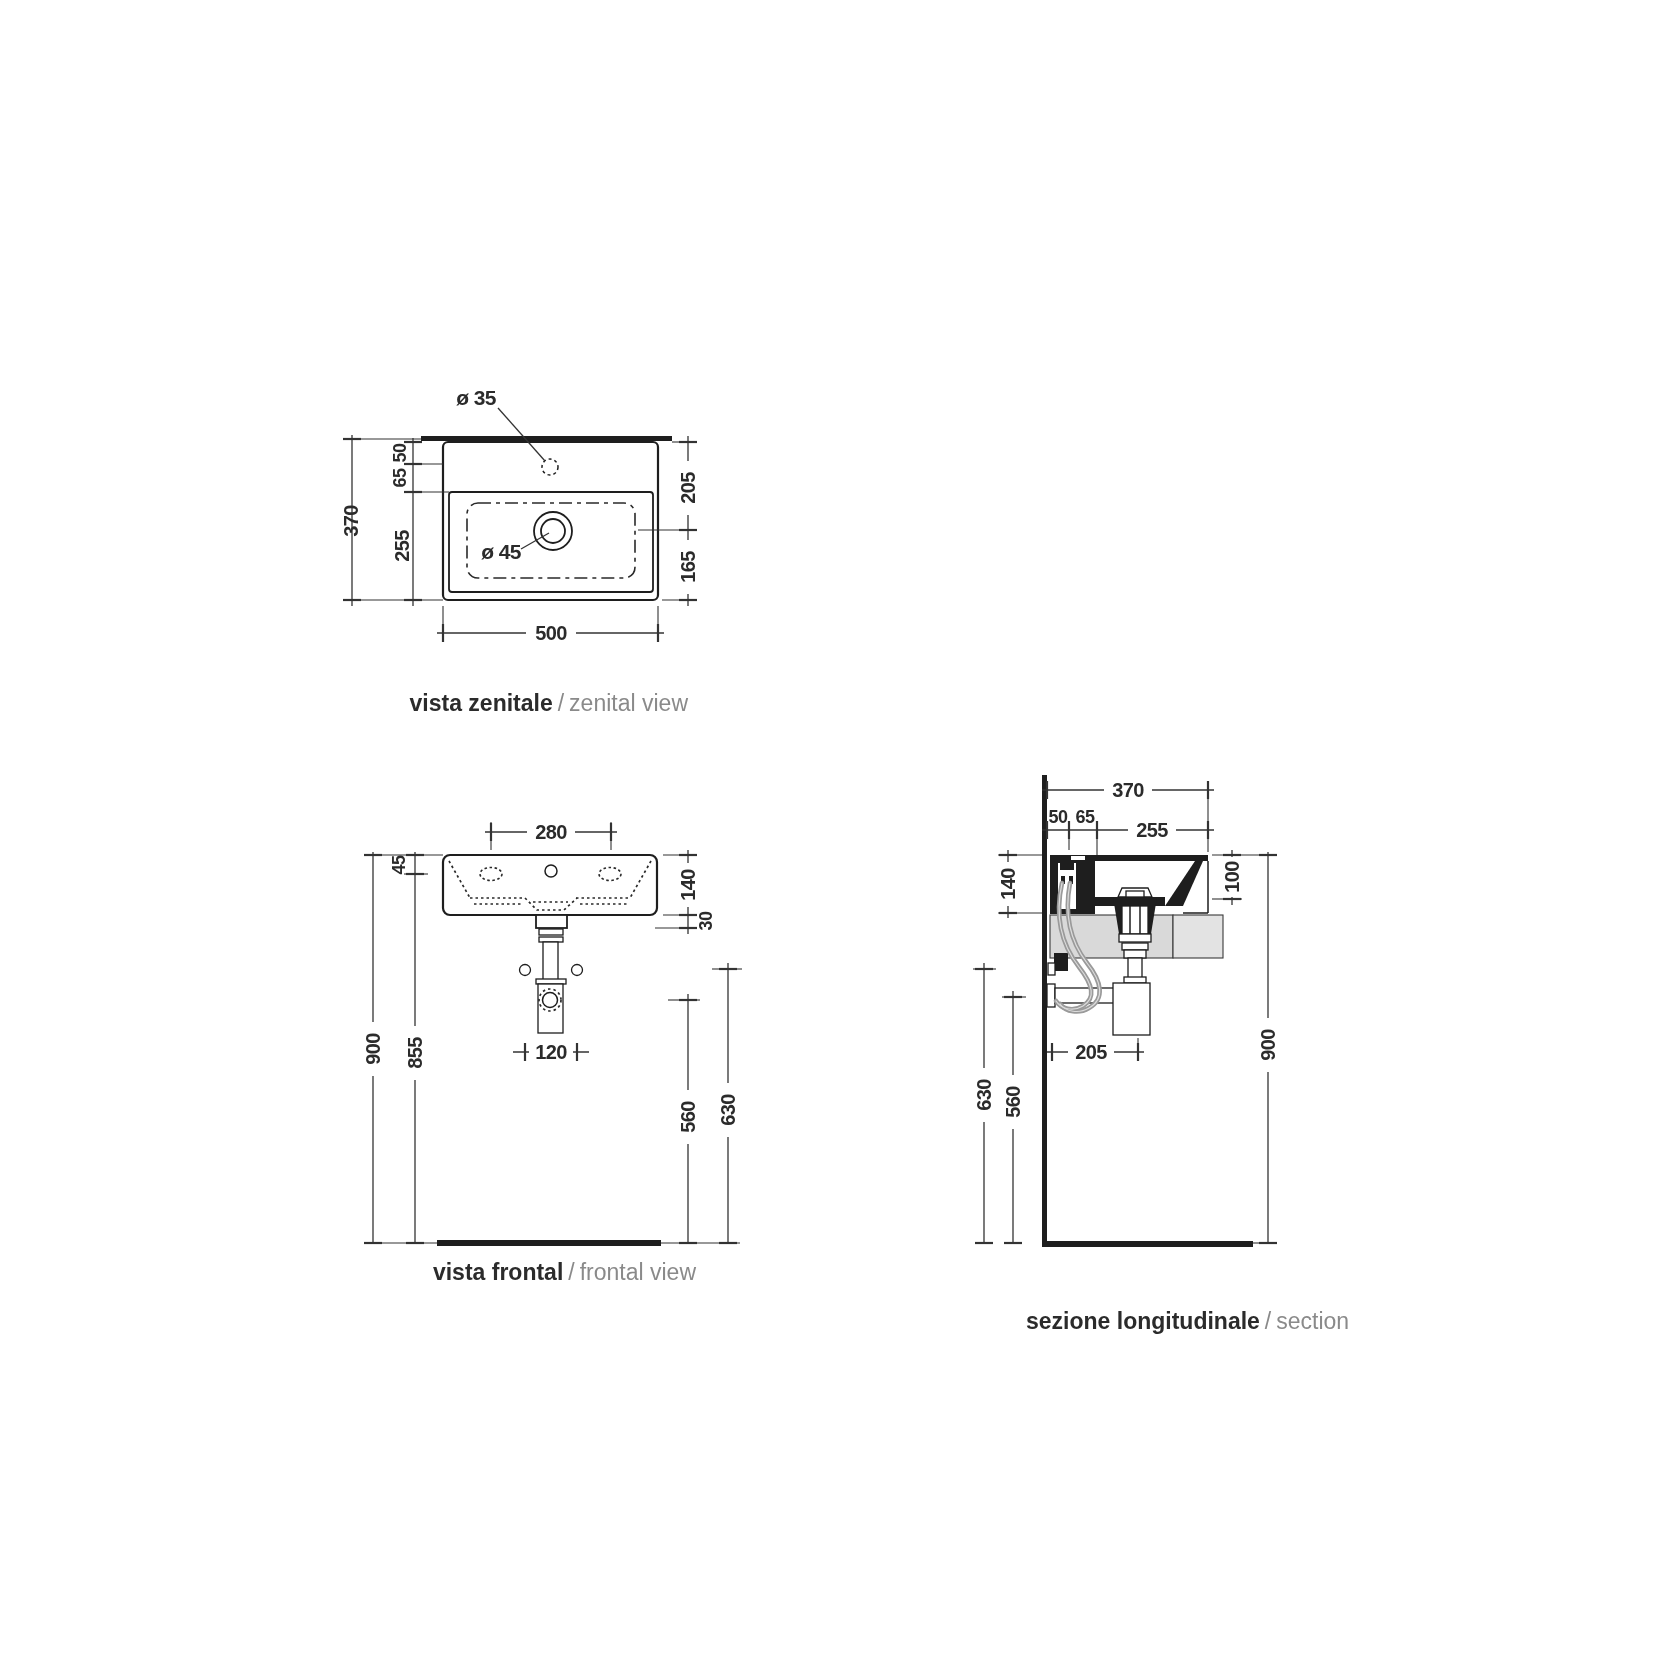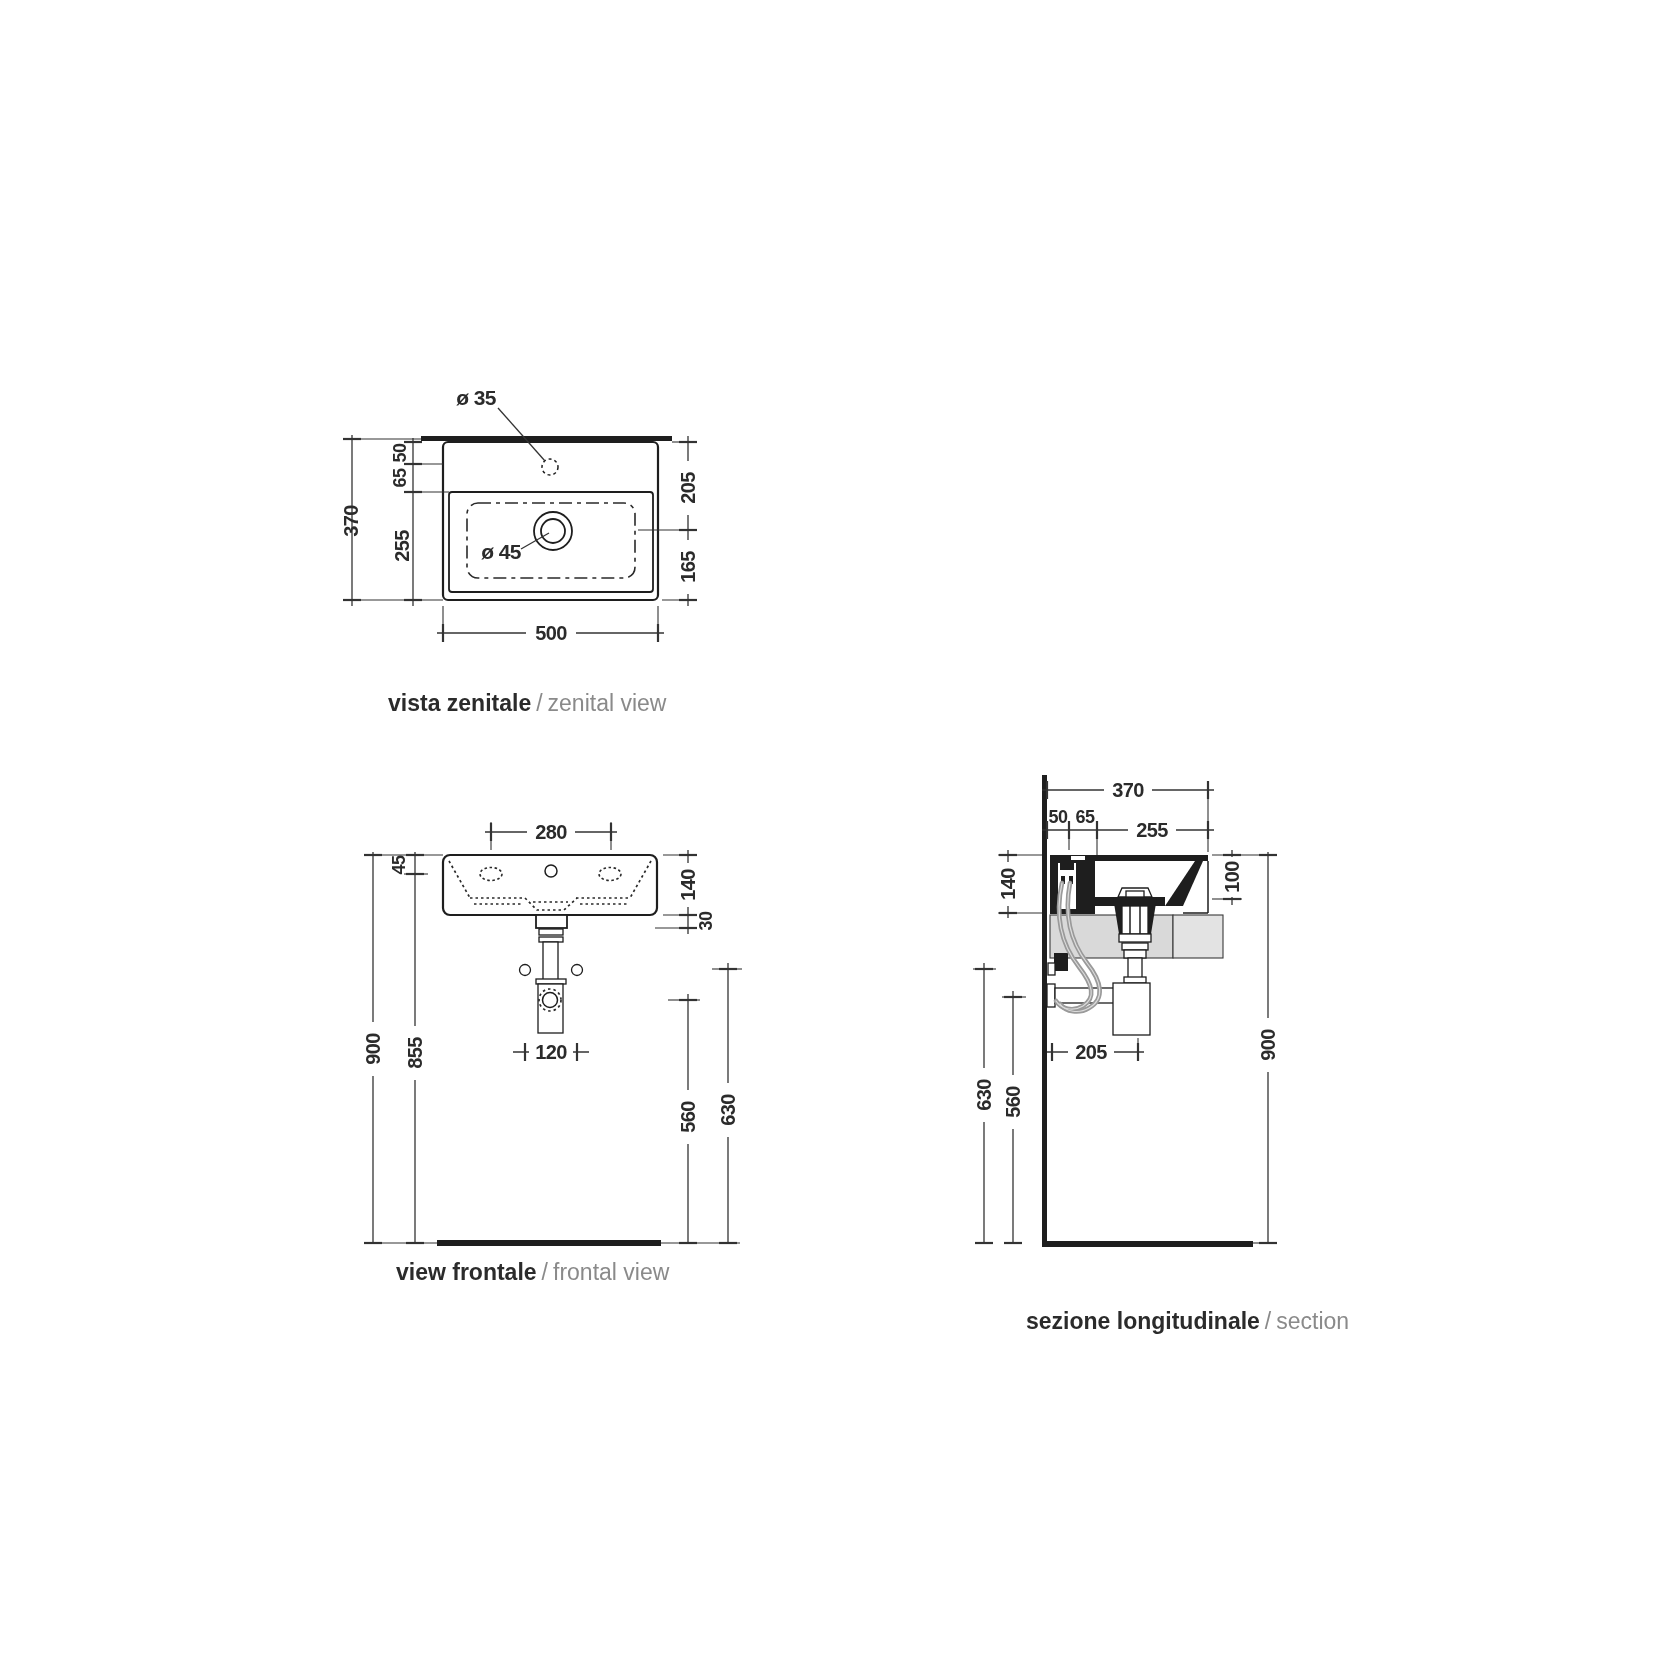--- a/index.html
+++ b/index.html
@@ -19,21 +19,21 @@
   .wht  {fill:#fff;stroke:var(--line,#1e1e1e);stroke-width:1.8}
   .whtt {fill:#fff;stroke:var(--line,#1e1e1e);stroke-width:1.3}
   .gray1{fill:var(--cab1,#d9d9d9);stroke:#3a3a3a;stroke-width:1.1}
   .gray2{fill:var(--cab2,#e3e3e3);stroke:#3a3a3a;stroke-width:1.1}
   .hose {stroke:var(--hose,#9a9a9a);stroke-width:4.6;fill:none;stroke-linecap:round}
   .hosehl{stroke:#dcdcdc;stroke-width:1.2;fill:none;stroke-linecap:round}
   .box  {fill:#fff}
   .num  {font-family:"Liberation Sans",sans-serif;font-weight:700;font-size:20px;fill:#2b2b2b;
          text-anchor:middle;dominant-baseline:central;letter-spacing:-0.6px}
   
-  .view-title{position:absolute;width:300px;text-align:left;font-size:23px;white-space:nowrap}
+  .view-title{position:absolute;width:300px;text-align:right;font-size:23px;white-space:nowrap}
   .t-it{font-weight:700;color:#2b2b2b}
   .t-sep{font-weight:400;color:#8a8a8a;margin:0 5px}
   .t-en{font-weight:400;color:#8a8a8a}
 </style>
 </head>
 <body>
 
 <div class="stage">
 
 <svg width="1676" height="1676" viewBox="0 0 1676 1676">
@@ -347,20 +347,20 @@
       <text class="num" x="1268" y="1045" transform="rotate(-90 1268 1045)">900</text>
     </g>
   </g>
 </svg>
 
 <div class="view-title" style="left:388px;top:690px">
   <span class="t-it">vista zenitale</span><span class="t-sep">/</span><span class="t-en">zenital view</span>
 </div>
 
 <div class="view-title" style="left:396px;top:1259px">
-  <span class="t-it">view frontale</span><span class="t-sep">/</span><span class="t-en">frontal view</span>
+  <span class="t-it">vista frontal</span><span class="t-sep">/</span><span class="t-en">frontal view</span>
 </div>
 
 <div class="view-title" style="left:1026px;top:1308px">
   <span class="t-it">sezione longitudinale</span><span class="t-sep">/</span><span class="t-en">section</span>
 </div>
 
 </div>
 
 </body></html>

